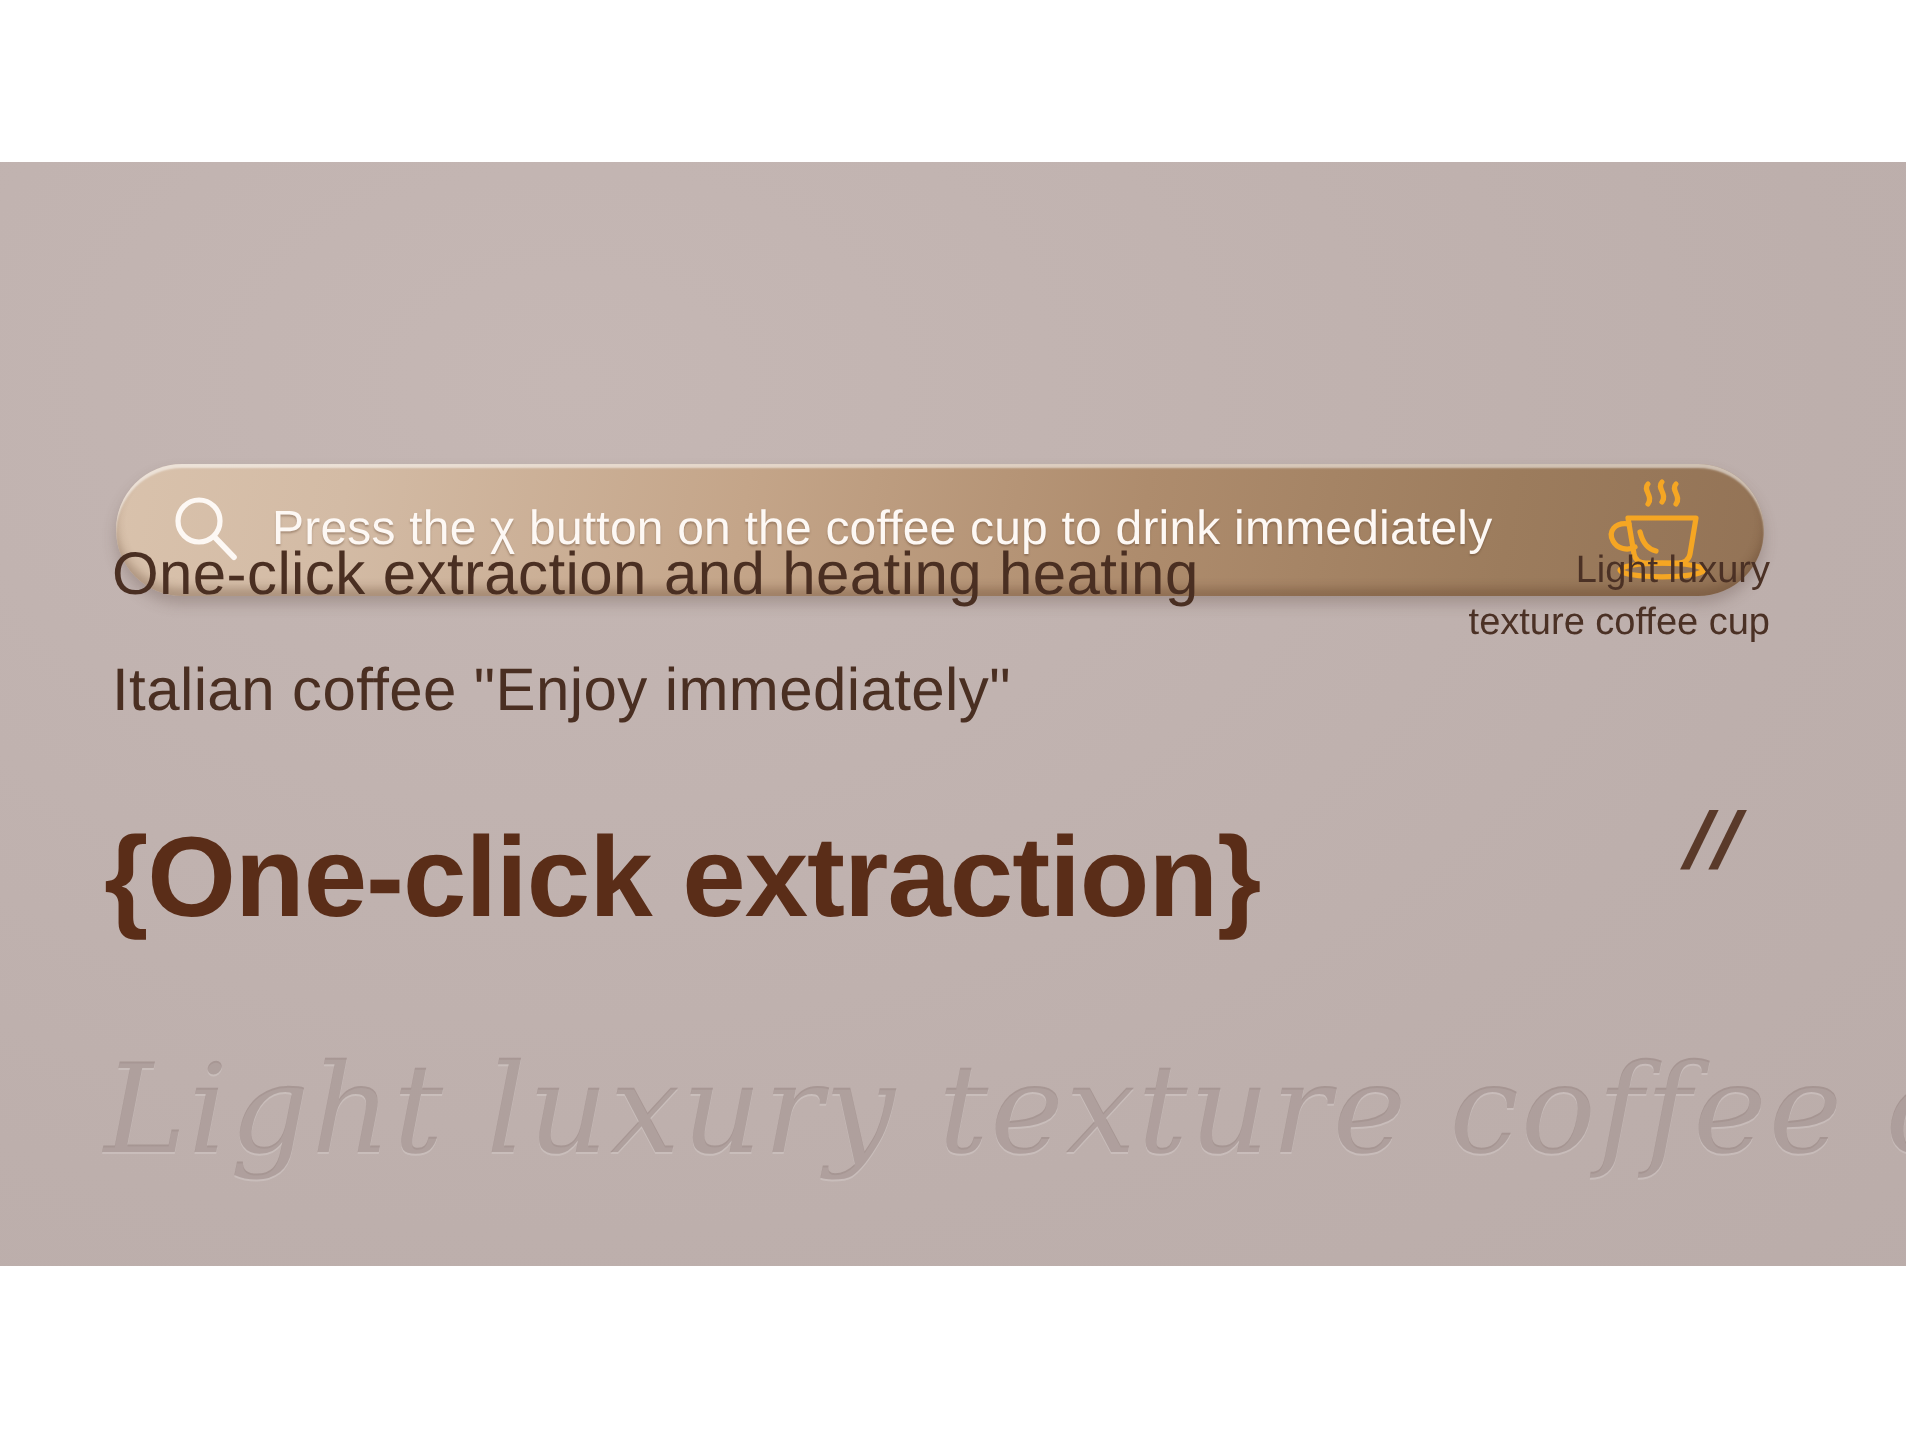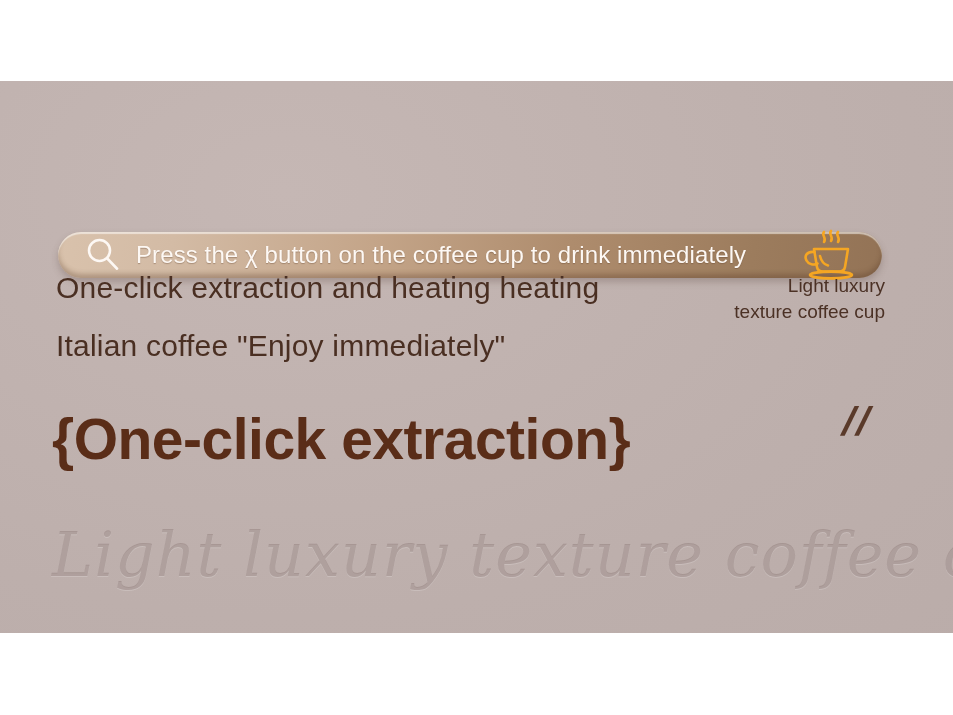--- a/index.html
+++ b/index.html
@@ -41,21 +41,21 @@
     text-shadow: 0 1px 0 rgba(255,255,255,0.18);
     user-select: none;
   }
 
   
   #search-bar {
     position: absolute;
     left: 58px;
     top: 151px;
     width: 824px;
-    height: 46px;
+    height: 66px;
     border-radius: 33px;
     background: linear-gradient(100deg,
                 #d9c2ac 0%,
                 #d3bba5 14%,
                 #c4a589 38%,
                 #ae8c6d 62%,
                 #9c7c5d 84%,
                 #937356 100%);
     box-shadow:
       inset 0 2px 1px rgba(255,255,255,0.55),

